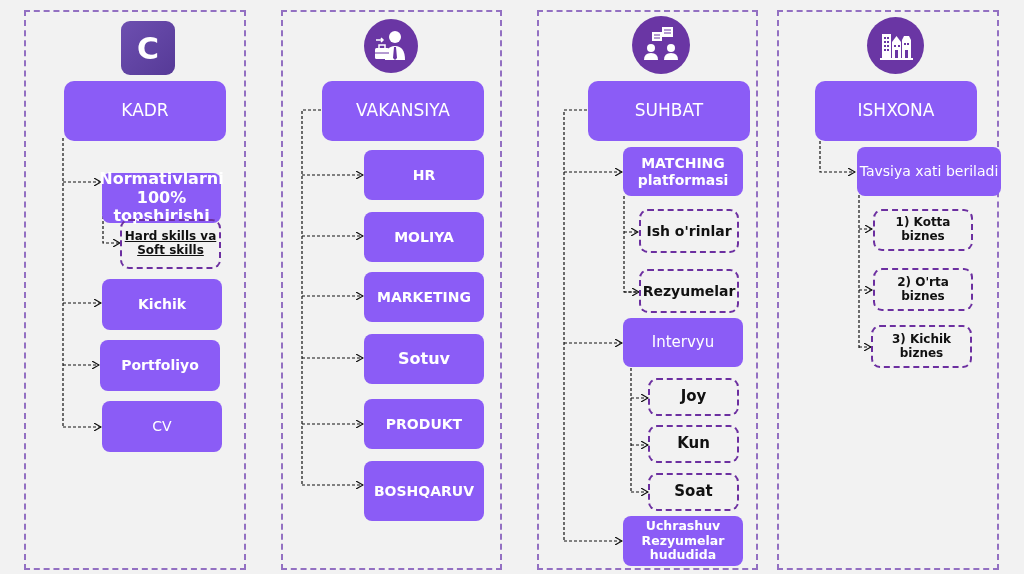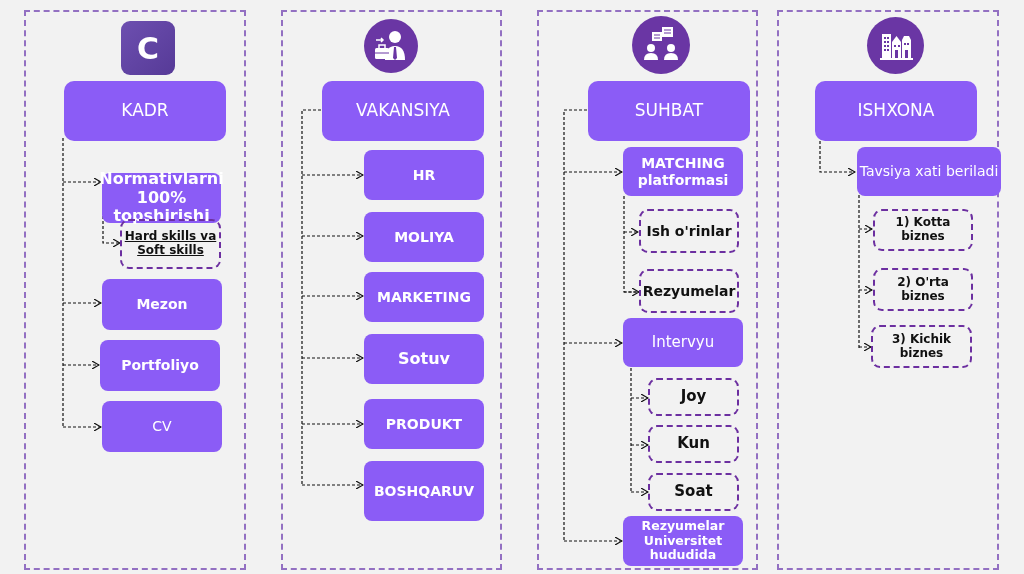--- a/index.html
+++ b/index.html
@@ -83,21 +83,21 @@
   </g>
 </svg>
 
 <div class="panel" style="left:24px;width:222px;"></div>
 <div class="icon square" style="left:121px;top:21px;">
   <span>C</span>
 </div>
 <div class="node solid head" style="left:64px;top:81px;width:162px;height:60px;">KADR</div>
 <div class="node solid sub" style="left:102px;top:157px;width:119px;height:50px;font-size:16px;margin-top:16px;">Normativlarni 100% topshirishi</div>
 <div class="node dash" style="left:120px;top:219px;width:101px;height:50px;font-size:12px;text-decoration:underline;">Hard skills va Soft skills</div>
-<div class="node solid sub" style="left:102px;top:279px;width:120px;height:51px;">Mezon</div>
+<div class="node solid sub" style="left:102px;top:279px;width:120px;height:51px;">Kichik</div>
 <div class="node solid sub" style="left:100px;top:340px;width:120px;height:51px;">Portfoliyo</div>
 <div class="node solid sub thin" style="left:102px;top:401px;width:120px;height:51px;">CV</div>
 
 <div class="panel" style="left:281px;width:221px;"></div>
 <div class="icon round" style="left:364px;top:19px;">
   <svg width="40" height="40" viewBox="0 0 40 40">
     <circle cx="24" cy="11" r="6" fill="#fff"></circle>
     <path d="M14,34 Q14,20 24,20 Q34,20 34,34 Z" fill="#fff"></path>
     <path d="M23,21 L25,21 L26,32 L24,34 L22,32 Z" fill="#6a36a4"></path>
     <rect x="4" y="22" width="14" height="11" rx="1.5" fill="#fff"></rect>
@@ -130,21 +130,21 @@
   </svg>
 </div>
 <div class="node solid head" style="left:588px;top:81px;width:162px;height:60px;">SUHBAT</div>
 <div class="node solid sub" style="left:623px;top:147px;width:120px;height:49px;">MATCHING platformasi</div>
 <div class="node dash" style="left:639px;top:209px;width:100px;height:44px;font-size:14px;">Ish o'rinlar</div>
 <div class="node dash" style="left:639px;top:269px;width:100px;height:44px;font-size:14px;">Rezyumelar</div>
 <div class="node solid sub thin" style="left:623px;top:318px;width:120px;height:49px;font-size:15px;">Intervyu</div>
 <div class="node dash" style="left:648px;top:378px;width:91px;height:38px;font-size:15px;">Joy</div>
 <div class="node dash" style="left:648px;top:425px;width:91px;height:38px;font-size:15px;">Kun</div>
 <div class="node dash" style="left:648px;top:473px;width:91px;height:38px;font-size:15px;">Soat</div>
-<div class="node solid sub" style="left:623px;top:516px;width:120px;height:50px;font-size:12.5px;">Rezyumelar Universitet hududida</div>
+<div class="node solid sub" style="left:623px;top:516px;width:120px;height:50px;font-size:12.5px;">Uchrashuv Rezyumelar hududida</div>
 
 <div class="panel" style="left:777px;width:222px;"></div>
 <div class="icon round" style="left:867px;top:17px;width:57px;height:57px;">
   <svg width="36" height="36" viewBox="0 0 36 36">
     <rect x="4" y="6" width="9" height="24" fill="#fff"></rect>
     <rect x="14" y="14" width="9" height="16" fill="#fff"></rect>
     <path d="M14,14 L18.5,8 L23,14 Z" fill="#fff"></path>
     <rect x="24" y="12" width="9" height="18" fill="#fff"></rect>
     <path d="M24,12 L26,8 L31,8 L33,12 Z" fill="#fff"></path>
     <g fill="#6a36a4">

